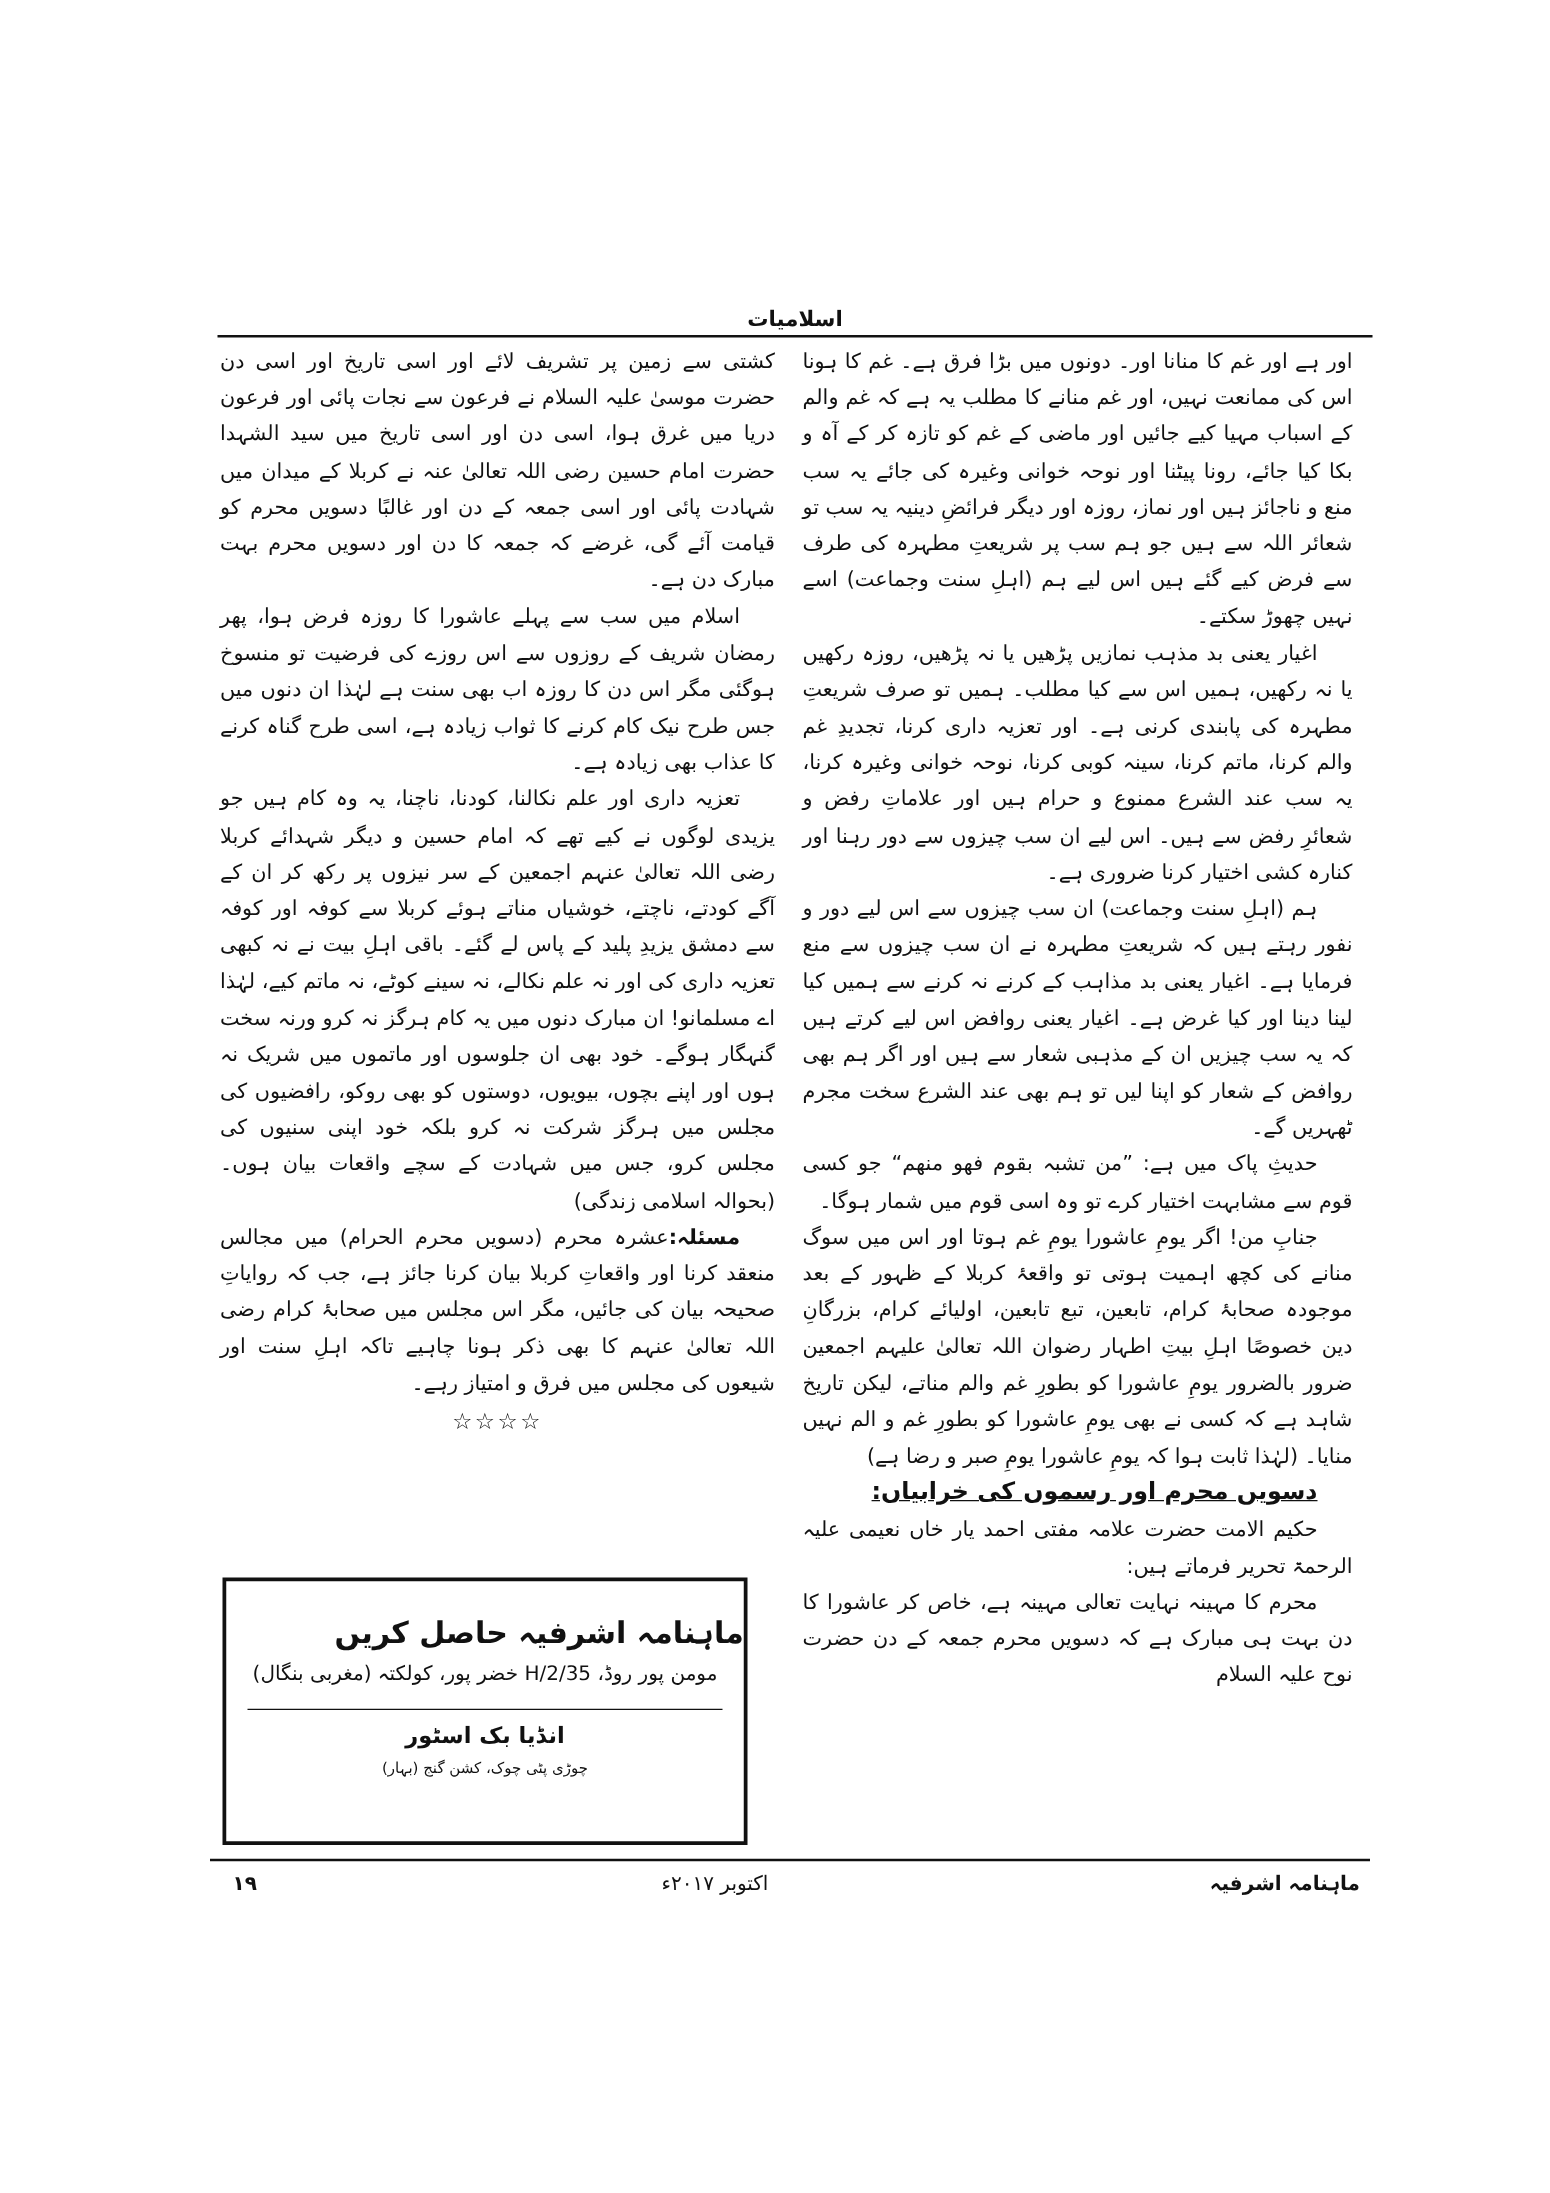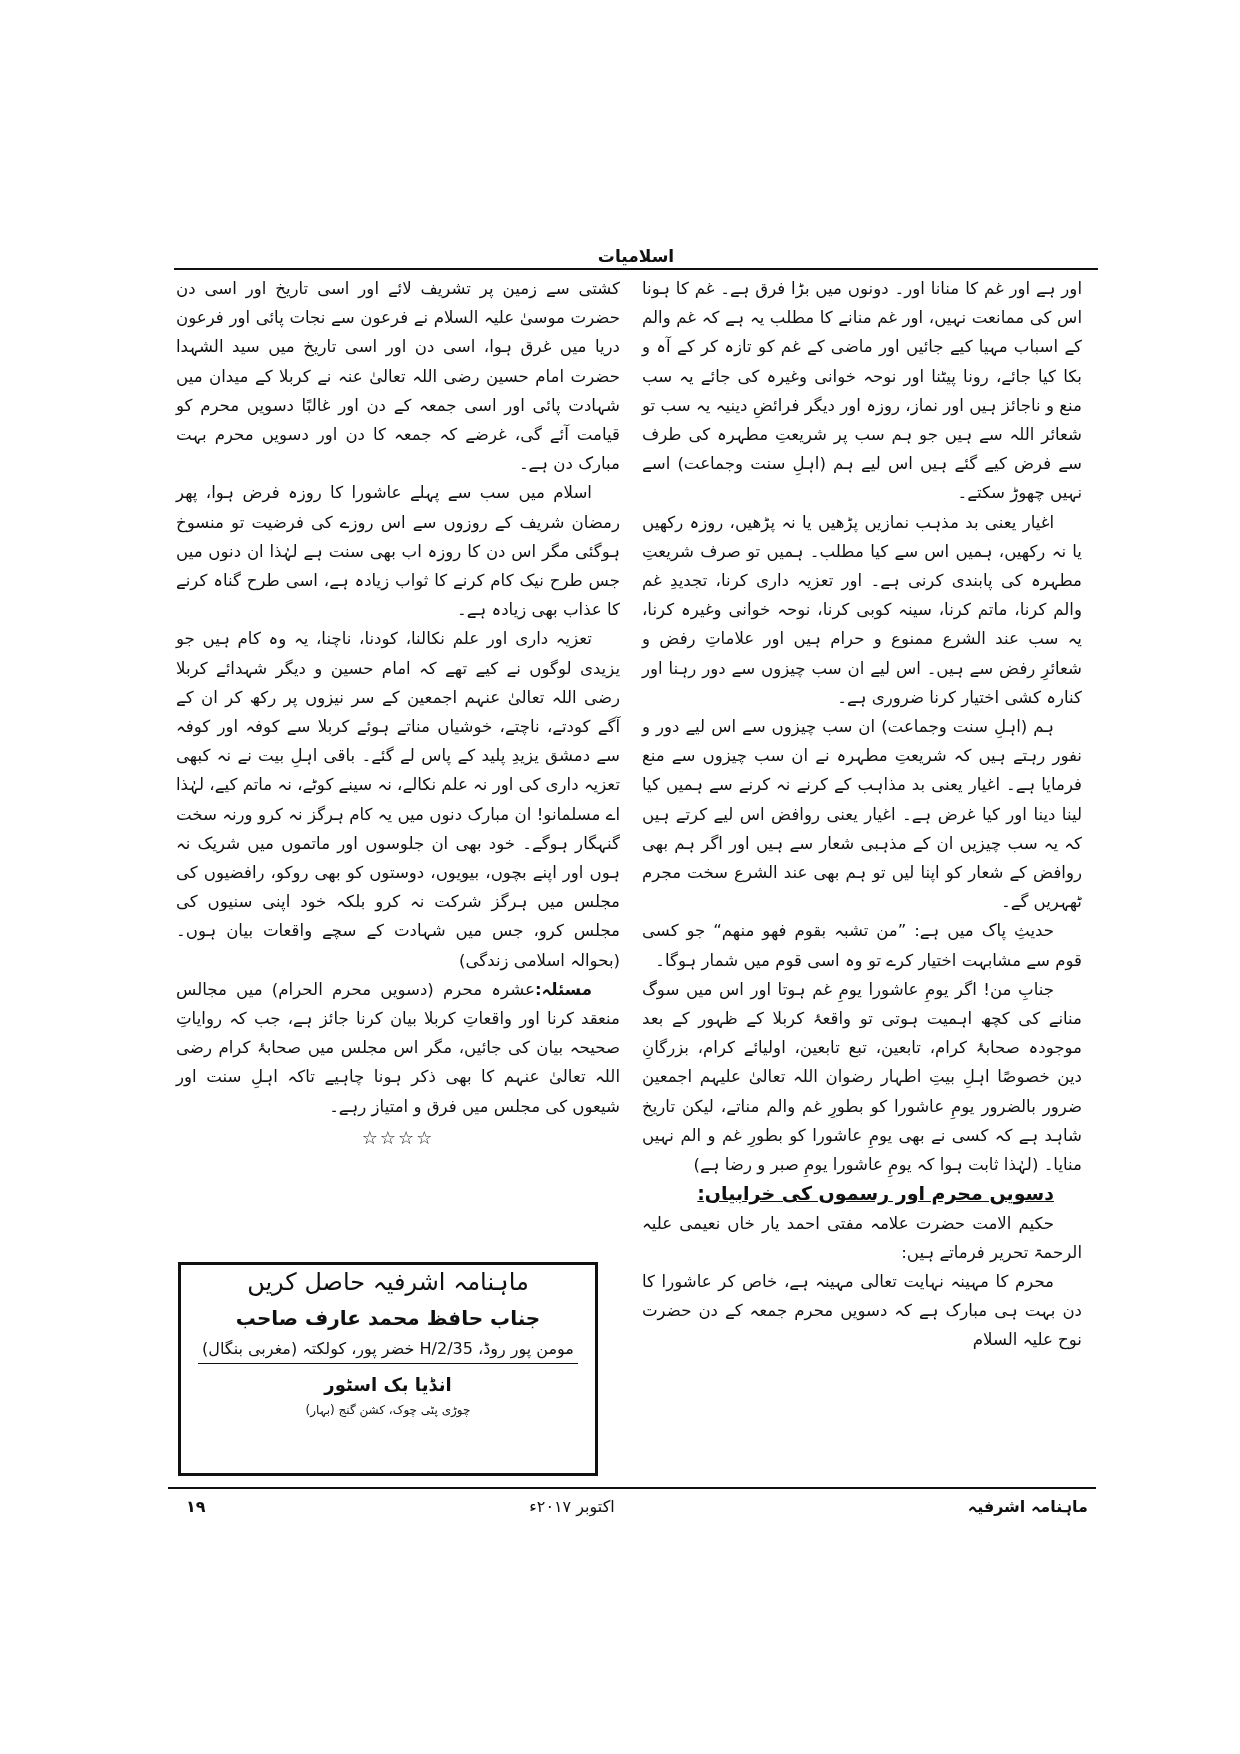--- a/index.html
+++ b/index.html
@@ -21,23 +21,23 @@
     .col-left { left: 176px; width: 444px; }
     .col p { margin: 0; text-indent: 0; }
     .col p.indent { text-indent: 28px; }
     .col .subhead { font-weight: bold; font-size: 19px; text-indent: 28px; text-decoration: underline; }
     .col .bold-lead { font-weight: bold; }
     .stars { text-align: center; font-size: 18px; letter-spacing: 2px; margin-top: 2px; }
     .ad-box {
       position: absolute; left: 178px; top: 1262px; width: 420px; height: 214px;
       border: 3px solid #111; box-sizing: border-box; direction: rtl; text-align: center;
     }
-    .ad-title { font-weight: normal; font-size: 24px; margin-top: 0; line-height: 34px; }
+    .ad-title { font-weight: bold; font-size: 24px; margin-top: 24px; line-height: 34px; text-align: right; }
     .ad-name { font-weight: bold; font-size: 20px; line-height: 30px; margin-top: 4px; }
-    .ad-address { font-size: 16px; line-height: 24px; margin: 4px auto 0; width: 380px; border-bottom: 1.5px solid #111; padding-bottom: 2px; }
+    .ad-address { font-size: 16px; line-height: 24px; margin: 4px auto 0; width: 380px; border-bottom: 1.5px solid #111; padding-bottom: 16px; }
     .ad-store { font-weight: bold; font-size: 18px; line-height: 26px; margin-top: 8px; }
     .ad-store-address { font-size: 12px; line-height: 24px; }
     .foot-rule { position: absolute; left: 168px; width: 928px; top: 1487px; height: 0; border-top: 2px solid #111; }
     .footer { position: absolute; top: 1496px; font-size: 16px; font-weight: bold; line-height: 22px; }
     .footer-magazine { right: 152px; direction: rtl; }
     .footer-date { left: 0; width: 1144px; text-align: center; direction: rtl; font-weight: normal; }
     .footer-page { left: 186px; }
   </style>
 </head>
 <body>
@@ -63,21 +63,20 @@
     <p class="indent">اسلام میں سب سے پہلے عاشورا کا روزہ فرض ہوا، پھر رمضان شریف کے روزوں سے اس روزے کی فرضیت تو منسوخ ہوگئی مگر اس دن کا روزہ اب بھی سنت ہے لہٰذا ان دنوں میں جس طرح نیک کام کرنے کا ثواب زیادہ ہے، اسی طرح گناہ کرنے کا عذاب بھی زیادہ ہے۔</p>
     <p class="indent">تعزیہ داری اور علم نکالنا، کودنا، ناچنا، یہ وہ کام ہیں جو یزیدی لوگوں نے کیے تھے کہ امام حسین و دیگر شہدائے کربلا رضی اللہ تعالیٰ عنہم اجمعین کے سر نیزوں پر رکھ کر ان کے آگے کودتے، ناچتے، خوشیاں مناتے ہوئے کربلا سے کوفہ اور کوفہ سے دمشق یزیدِ پلید کے پاس لے گئے۔ باقی اہلِ بیت نے نہ کبھی تعزیہ داری کی اور نہ علم نکالے، نہ سینے کوٹے، نہ ماتم کیے، لہٰذا اے مسلمانو! ان مبارک دنوں میں یہ کام ہرگز نہ کرو ورنہ سخت گنہگار ہوگے۔ خود بھی ان جلوسوں اور ماتموں میں شریک نہ ہوں اور اپنے بچوں، بیویوں، دوستوں کو بھی روکو، رافضیوں کی مجلس میں ہرگز شرکت نہ کرو بلکہ خود اپنی سنیوں کی مجلس کرو، جس میں شہادت کے سچے واقعات بیان ہوں۔ (بحوالہ اسلامی زندگی)</p>
     <p class="indent">
       <span class="bold-lead">مسئلہ:</span><span>عشرہ محرم (دسویں محرم الحرام) میں مجالس منعقد کرنا اور واقعاتِ کربلا بیان کرنا جائز ہے، جب کہ روایاتِ صحیحہ بیان کی جائیں، مگر اس مجلس میں صحابۂ کرام رضی اللہ تعالیٰ عنہم کا بھی ذکر ہونا چاہیے تاکہ اہلِ سنت اور شیعوں کی مجلس میں فرق و امتیاز رہے۔</span>
     </p>
     <div class="stars">☆☆☆☆</div>
   </div>
 
   <div class="ad-box">
     <div class="ad-title">ماہنامہ اشرفیہ حاصل کریں</div>
-    <div class="ad-name">جناب حافظ محمد عارف صاحب</div>
     <div class="ad-address">مومن پور روڈ، 35/H/2 خضر پور، کولکتہ (مغربی بنگال)</div>
     <div class="ad-store">انڈیا بک اسٹور</div>
     <div class="ad-store-address">چوڑی پٹی چوک، کشن گنج (بہار)</div>
   </div>
 
   <div class="foot-rule"></div>
   <div class="footer footer-magazine">ماہنامہ اشرفیہ</div>
   <div class="footer footer-date">اکتوبر ۲۰۱۷ء</div>
   <div class="footer footer-page">۱۹</div>
 

